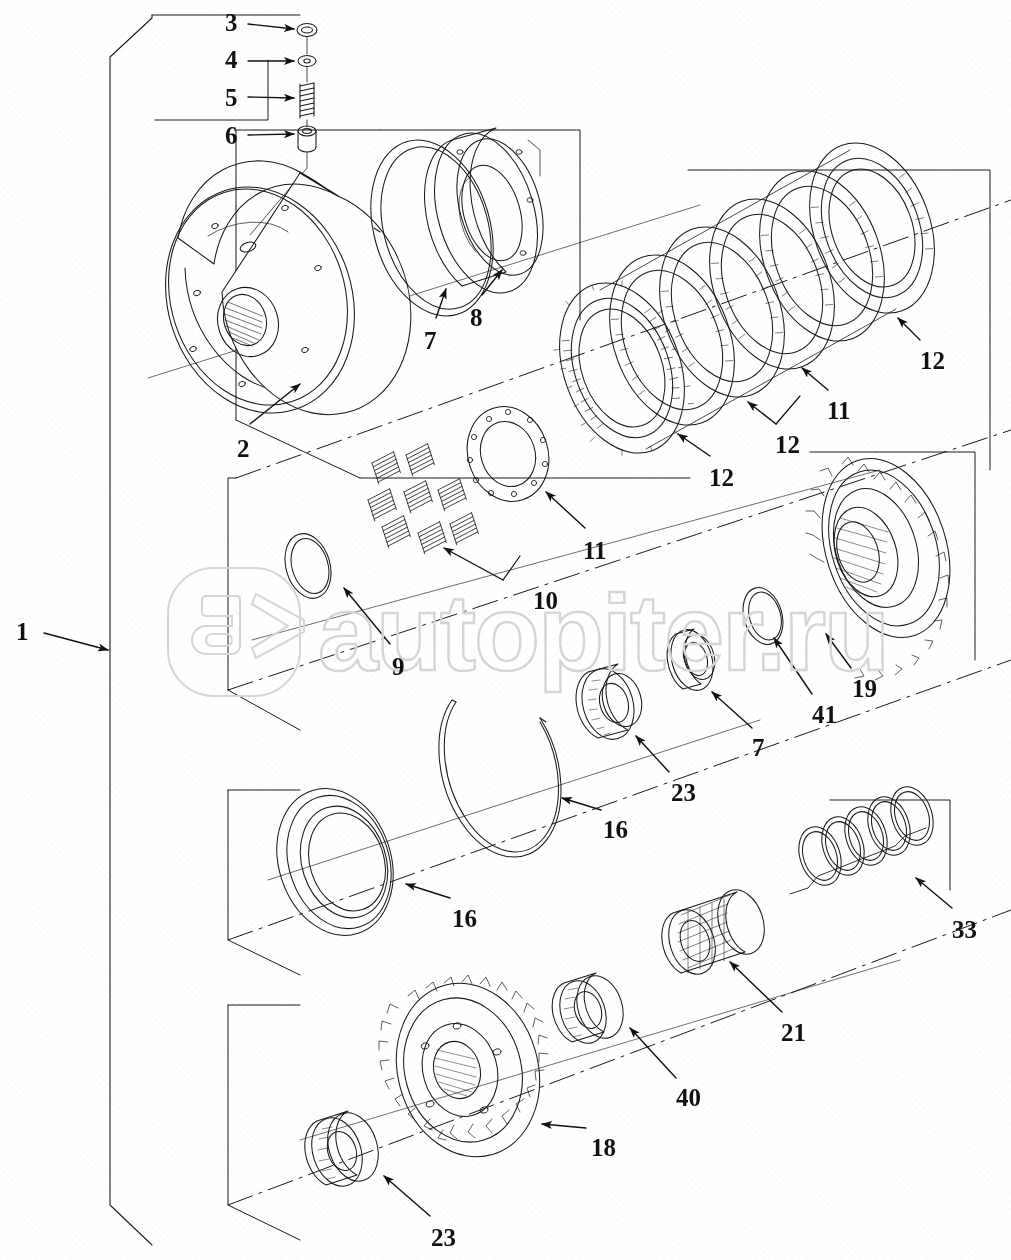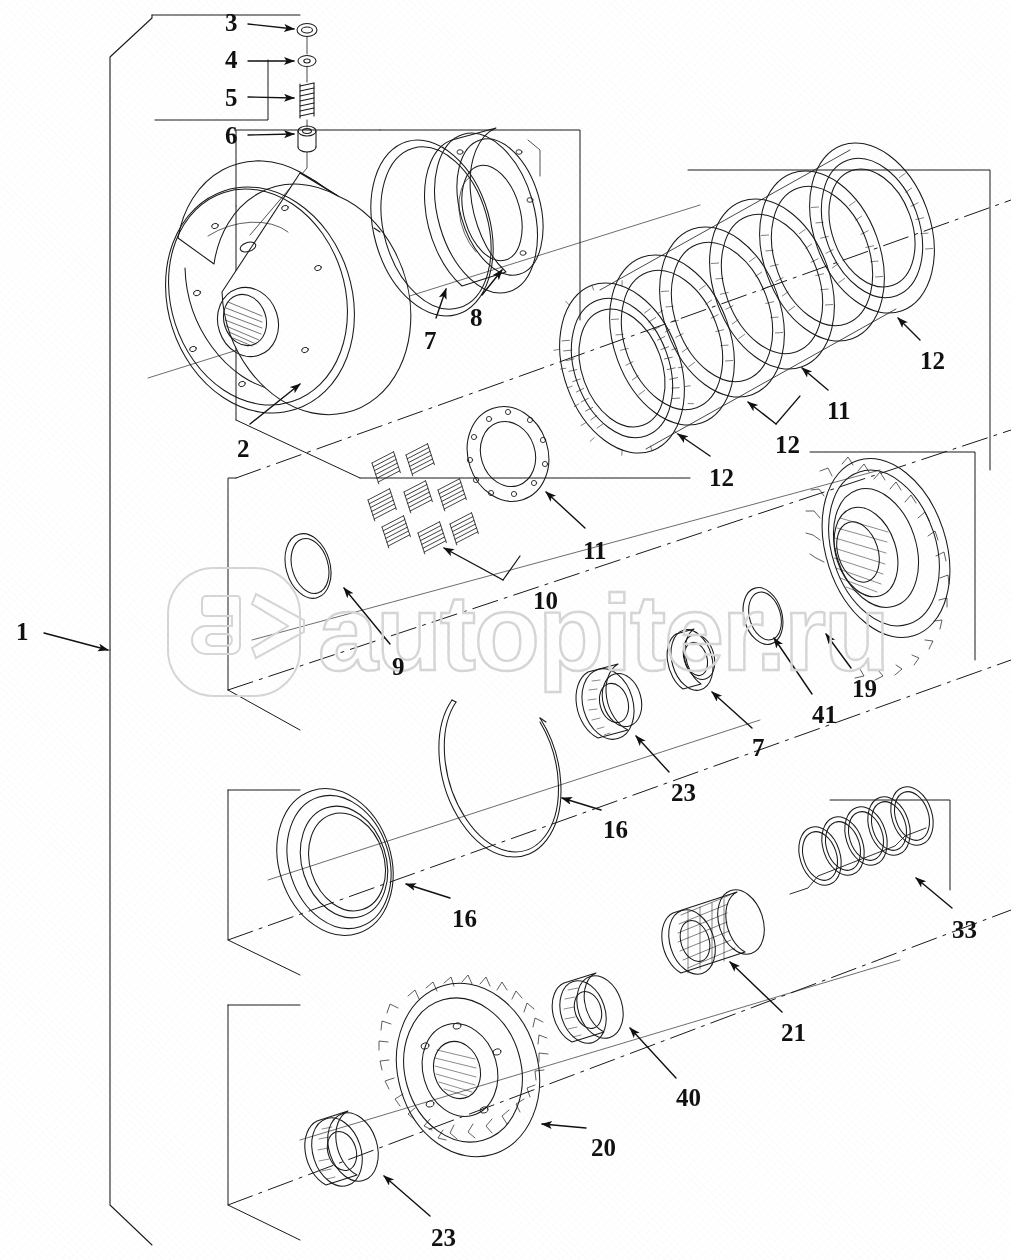--- a/index.html
+++ b/index.html
@@ -513,21 +513,21 @@
   <div class="lbl" style="left:533px;top:588px">10</div>
   <div class="lbl" style="left:583px;top:538px">11</div>
   <div class="lbl" style="left:709px;top:465px">12</div>
   <div class="lbl" style="left:920px;top:348px">12</div>
   <div class="lbl" style="left:775px;top:432px">12</div>
   <div class="lbl" style="left:827px;top:398px">11</div>
   <div class="lbl" style="left:452px;top:906px">16</div>
   <div class="lbl" style="left:603px;top:817px">16</div>
   <div class="lbl" style="left:752px;top:735px">7</div>
   <div class="lbl" style="left:852px;top:676px">19</div>
-  <div class="lbl" style="left:591px;top:1135px">20</div>
+  <div class="lbl" style="left:591px;top:1135px">18</div>
   <div class="lbl" style="left:676px;top:1085px">40</div>
   <div class="lbl" style="left:781px;top:1020px">21</div>
   <div class="lbl" style="left:952px;top:917px">33</div>
   <div class="lbl" style="left:671px;top:780px">23</div>
   <div class="lbl" style="left:431px;top:1225px">23</div>
   <div class="lbl" style="left:812px;top:702px">41</div>
 
 </div>
 
 </body></html>

